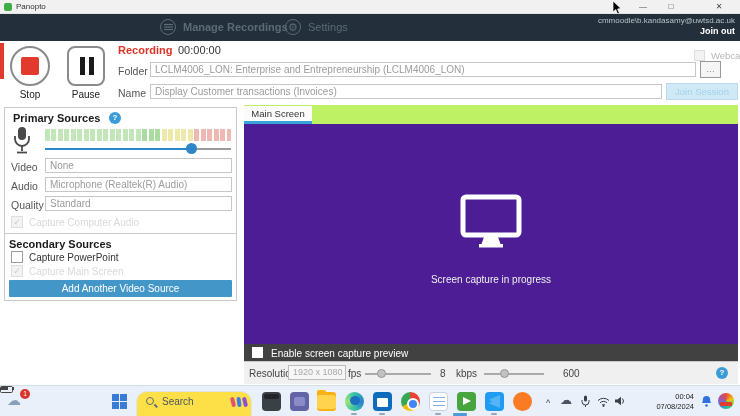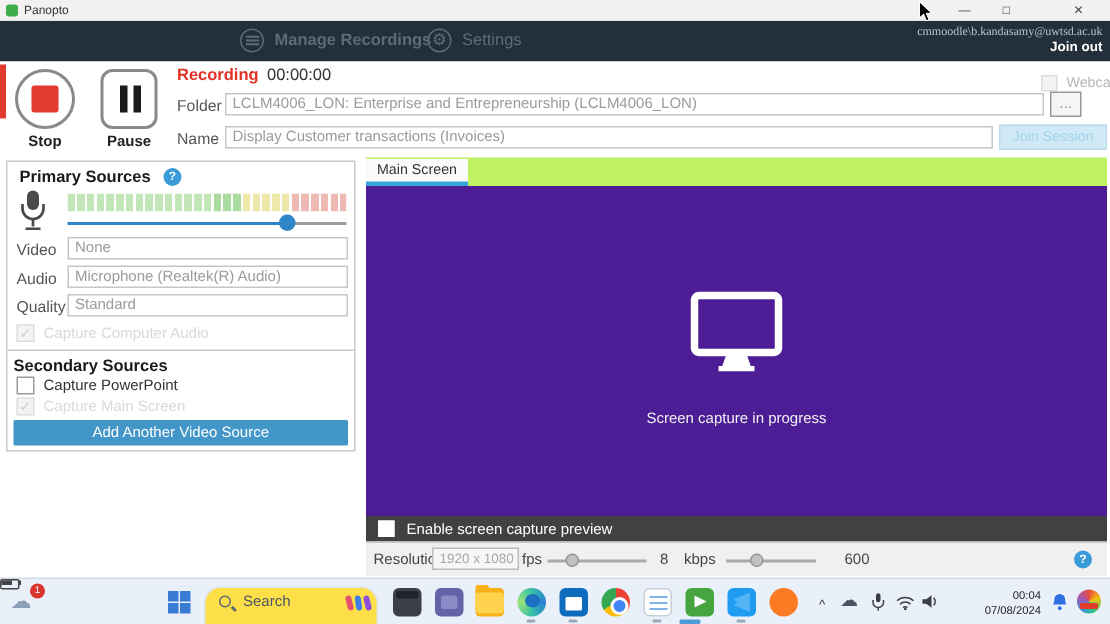--- a/index.html
+++ b/index.html
@@ -19,32 +19,32 @@
   .navbar { position:absolute; left:0; top:14px; width:740px; height:27px; background:#232f3b; }
   .tab { position:absolute; top:0; height:27px; }
   .tab-active { left:0; width:148px; background:#3aa3d2; }
   .nav-circle { position:absolute; top:5px; width:16px; height:16px; border:1.5px solid #5b6b77; border-radius:50%;
                 display:flex; align-items:center; justify-content:center; }
   .nav-circle.white { border-color:#fff; }
   .tab-label { position:absolute; top:7px; font-size:11px; color:#5b6b77; white-space:nowrap; }
   .tab-label.white { color:#fff; }
   .gear-glyph { font-size:11px; color:#5b6b77; line-height:11px; }
   .acct { position:absolute; right:5px; top:2px; text-align:right; }
-  .acct-email { font-size:8px; color:#b9c2c9;font-family:Liberation Serif, serif; }
+  .acct-email { font-size:8px; color:#b9c2c9; }
   .acct-signout { font-size:9px; font-weight:bold; color:#fff; margin-top:1px; cursor:pointer; }
 
   
   .hdr { position:absolute; left:0; top:41px; width:740px; height:64px; background:#fff; }
   .redstrip { position:absolute; left:0; top:2px; width:4px; height:36px; background:#e23b2e; }
   .stopbtn { position:absolute; left:10px; top:5px; width:40px; height:40px; border:2px solid #8a8a8a; border-radius:50%; background:#fff; }
   .stopbtn .sq { position:absolute; left:9px; top:9px; width:18px; height:18px; background:#e23b2e; border-radius:2px; }
   .pausebtn { position:absolute; left:67px; top:5px; width:38px; height:40px; border:2px solid #8a8a8a; border-radius:8px; background:#fff; }
   .pausebtn .bar { position:absolute; top:9px; width:5px; height:18px; background:#1a1a1a; }
   .pausebtn .b1 { left:11px; } .pausebtn .b2 { left:20px; }
-  .ctl-label { position:absolute; top:48px; width:40px; text-align:center; font-size:10px; color:#222;font-weight:bold; }
+  .ctl-label { position:absolute; top:48px; width:40px; text-align:center; font-size:10px; color:#222; }
   .lbl-stop { left:10px; } .lbl-pause { left:66px; }
   .rec { position:absolute; left:118px; top:3px; font-size:11px; font-weight:bold; color:#e03226; }
   .timer { position:absolute; left:178px; top:3px; font-size:11px; color:#333; }
   .flabel { position:absolute; font-size:10.5px; color:#555; }
   .finput { position:absolute; height:15px; border:1px solid #c6c6c6; background:#fff; font-size:10px; color:#9b9b9b;
             line-height:13px; padding-left:4px; white-space:nowrap; overflow:hidden; }
   .browse { position:absolute; left:700px; top:20px; width:21px; height:17px; border:1px solid #999; background:#f5f5f5;
             text-align:center; font-size:9px; color:#888; line-height:14px; }
   .joinbtn { position:absolute; left:666px; top:42px; width:72px; height:17px; background:#cfe9f6; border:1px solid #bcdcee;
              text-align:center; font-size:9.5px; color:#a4d2e9; line-height:16px; }

